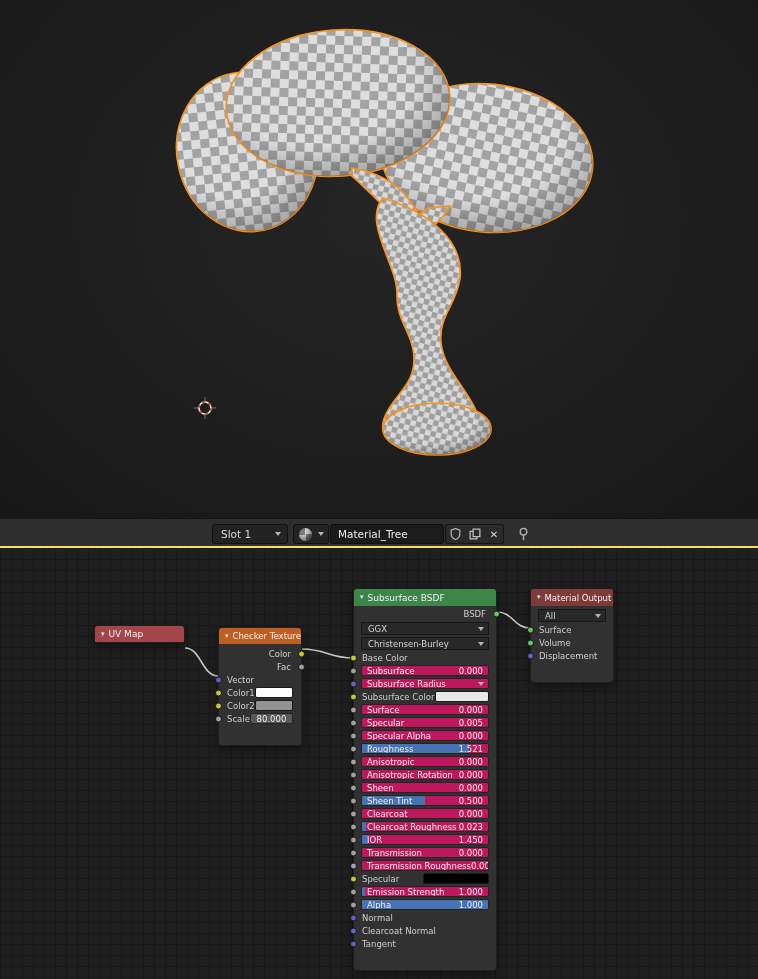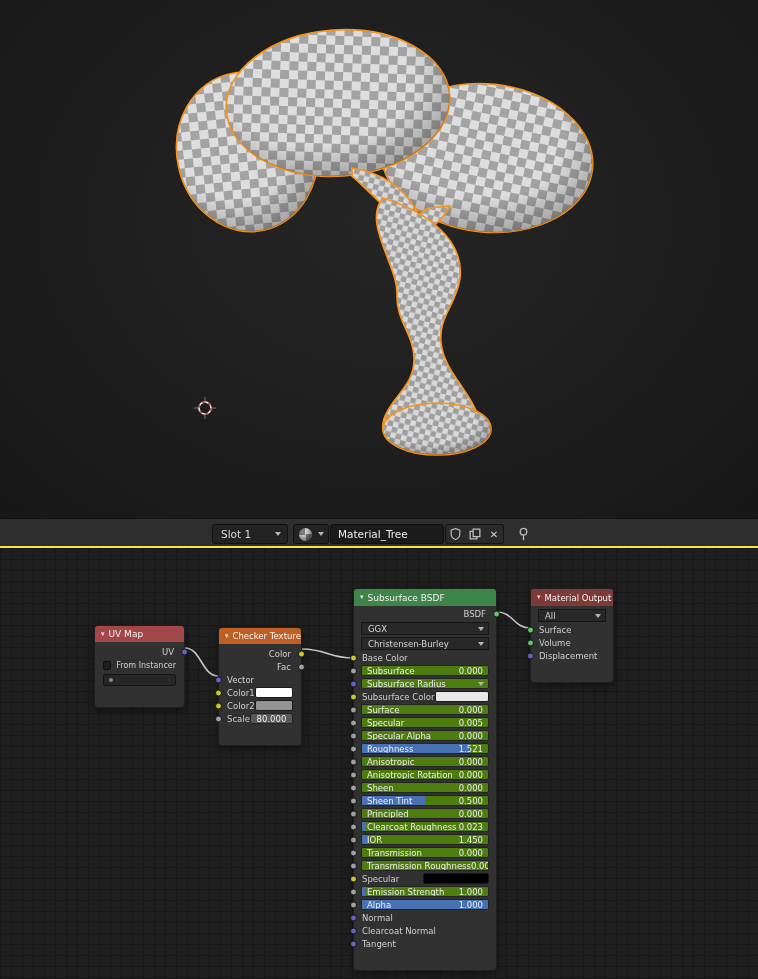--- a/index.html
+++ b/index.html
@@ -38,21 +38,21 @@
   .nheader{height:16px;border-radius:3px 3px 0 0;display:flex;align-items:center;gap:4px;
     padding:0 6px;font-size:9px;color:#f2f2f2;white-space:nowrap}
   .tri{font-size:7px;color:rgba(255,255,255,.85);line-height:1}
   .nbody{padding:3px 0 20px 0}
   .nrow{position:relative;height:13px;display:flex;align-items:center;padding:0 8px;white-space:nowrap}
   .nrow.out{justify-content:flex-end;padding-right:10px}
   .socket{position:absolute;width:7px;height:7px;border-radius:50%;border:1px solid #141414;top:50%;
     transform:translateY(-50%)}
   .socket.sin{left:-4px}
   .socket.sout{right:-4px}
-  .widget{position:relative;flex:1;height:11px;background:#4d7c0f;border:1px solid #242424;
+  .widget{position:relative;flex:1;height:11px;background:#be185d;border:1px solid #242424;
     border-radius:2px;overflow:hidden;display:flex;align-items:center;
     justify-content:space-between;color:#ececec}
   .widget .fill{position:absolute;left:0;top:0;bottom:0;background:var(--accent-blue)}
   .widget .wl{position:relative;padding-left:5px;z-index:1}
   .widget .wv{position:relative;padding-right:5px;z-index:1}
   .dropdown{position:relative;flex:1;height:13px;background:#282828;border:1px solid #161616;
     border-radius:0;display:flex;align-items:center;color:#d6d6d6}
   .dropdown .wl{padding-left:6px}
   .plain{color:#cfcfcf}
   .swatch{margin-left:auto;width:66px;height:11px;border-radius:2px;border:1px solid #191919}
@@ -181,35 +181,20 @@
       <path d="M 185 100 C 201 100 202 128 218 128" fill="none" stroke="#c9c9c9" stroke-width="1.5"></path>
       <path d="M 302 101 C 326 101 329 110 353 110" fill="none" stroke="#c9c9c9" stroke-width="1.5"></path>
       <path d="M 497 64 C 513 64 514 80 530 80" fill="none" stroke="#c9c9c9" stroke-width="1.5"></path>
     </svg>
 
     <div class="node" style="left:94px;top:77px;width:91px">
       <div class="nheader nh-uv">
         <span class="tri">▾</span>
         <span>UV Map</span>
       </div>
-      <div class="nbody">
-        <div class="nrow out" style="height:14px">
-          <span class="plain">UV</span>
-          <span class="socket sout" style="background:var(--socket-vector)"></span>
-        </div>
-        <div class="nrow">
-          <span class="checkbox"></span>
-          <span class="plain" style="font-size:8px">From Instancer</span>
-        </div>
-        <div class="nrow" style="height:15px">
-          <div class="uvfield">
-            <span class="dot"></span>
-          </div>
-        </div>
-      </div>
     </div>
 
     <div class="node" style="left:218px;top:79px;width:84px">
       <div class="nheader nh-checker">
         <span class="tri">▾</span>
         <span style="font-size:8.5px">Checker Texture</span>
       </div>
       <div class="nbody">
         <div class="nrow out">
           <span class="plain">Color</span>
@@ -349,21 +334,21 @@
               <div class="widget">
                 <span class="fill" style="width: 50%;"></span>
                 <span class="wl">Sheen Tint</span>
                 <span class="wv">0.500</span>
               </div>
             </div>
             <div class="prow">
               <span class="socket sin" style="background: var(--socket-value);"></span>
               <div class="widget">
                 <span class="fill" style="width: 0%;"></span>
-                <span class="wl">Principled</span>
+                <span class="wl">Clearcoat</span>
                 <span class="wv">0.000</span>
               </div>
             </div>
             <div class="prow">
               <span class="socket sin" style="background: var(--socket-value);"></span>
               <div class="widget">
                 <span class="fill" style="width: 3%;"></span>
                 <span class="wl">Clearcoat Roughness</span>
                 <span class="wv">0.023</span>
               </div>

